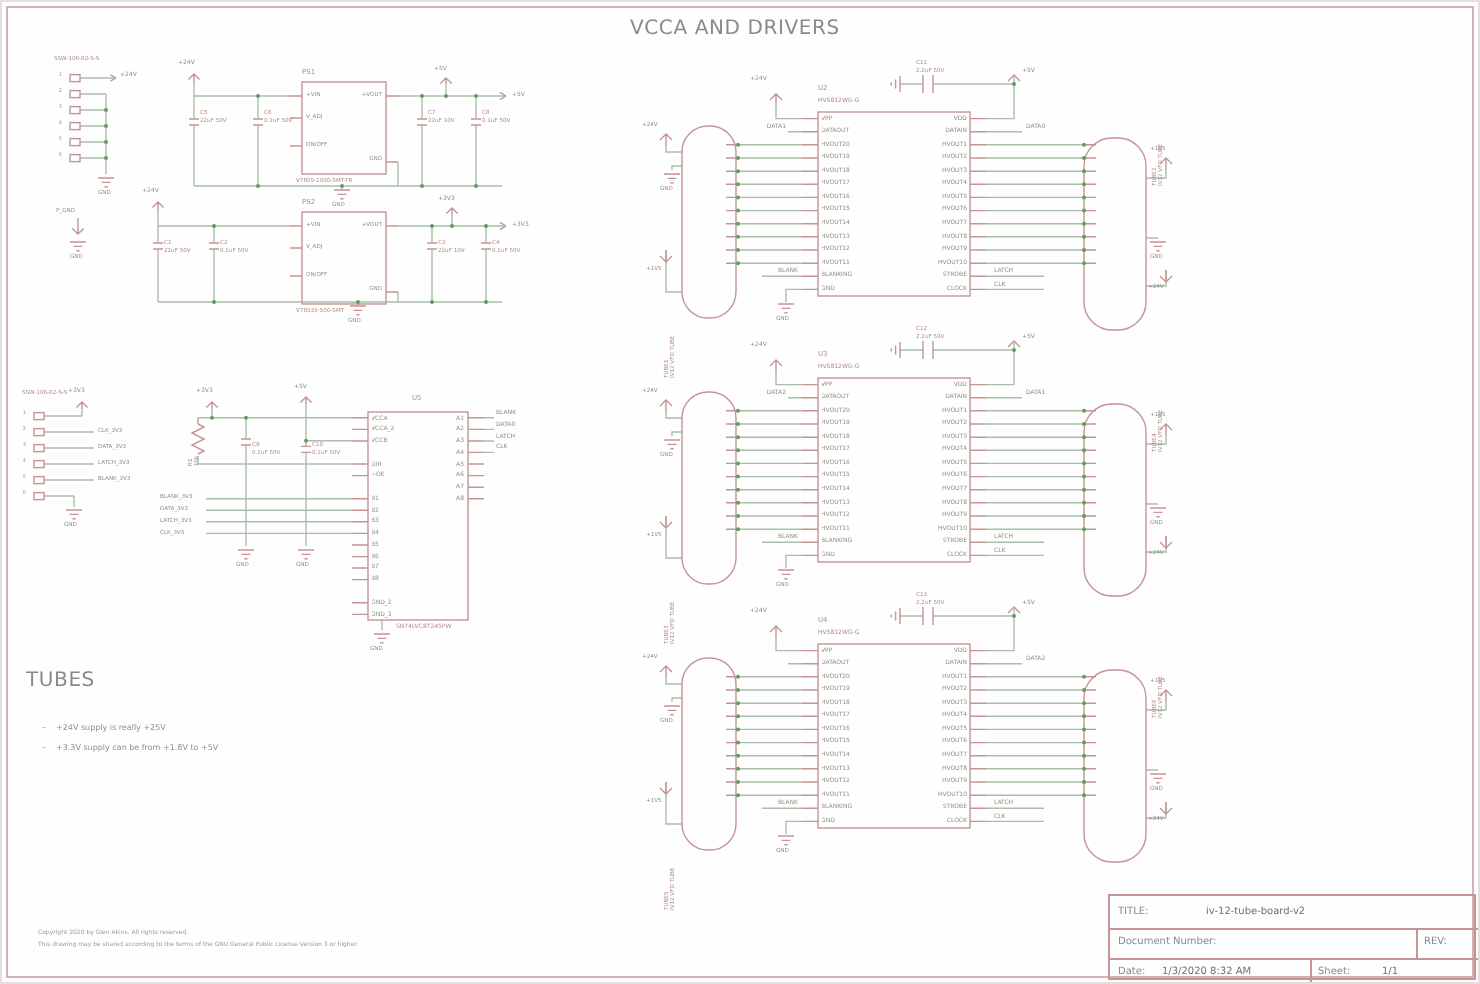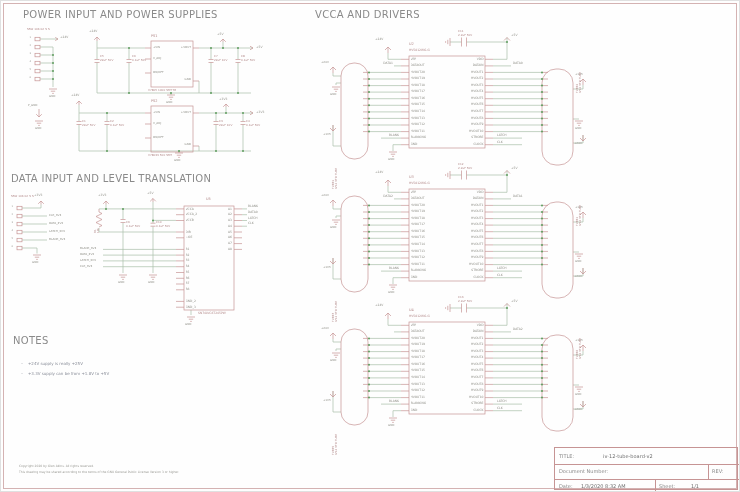--- a/index.html
+++ b/index.html
@@ -29,24 +29,22 @@
   .tb-lab{font-size:5px;color:#8a8a8a;} .tb-val{font-size:5px;color:#6f6f6f;}
   .note-dash{display:inline-block;width:7px;color:#8b8f9a;font-size:4px;}
   .note-txt{font-size:4px;color:#8b8f9a;}
 </style>
 </head>
 <body>
 
 <div id="sheet">
   <div class="frame"></div>
 
-  <div class="a ttl" style="left:22px;top:8px">POWER INPUT AND POWER SUPPLIES</div>
-  <div class="a ttl" style="left:10px;top:172px">DATA INPUT AND LEVEL TRANSLATION</div>
   <div class="a ttl" style="left:314px;top:8px">VCCA AND DRIVERS</div>
-  <div class="a ttl" style="left:12px;top:334px">NOTES</div>
+  <div class="a ttl" style="left:12px;top:334px">TUBES</div>
 
   <svg class="a" style="left:0;top:0" width="740" height="492" viewBox="0 0 740 492">
     <path class="w" d="M39,38 H57 M39,46 H52 M39,54 H52 M39,62 H52 M39,70 H52 M39,78 H52 M52,46 V86
       M96,40 V58 M96,61.5 V92 M96,47 H144 M128,47 V58 M128,61.5 V92
       M96,92 H250 M198,92 V80 M170,92 V94
       M198,47 H252 M210,47 V58 M210,61.5 V92 M237,47 V58 M237,61.5 V92 M222,47 V41
       M78,104 V120 M78,123.5 V150 M78,112 H144 M106,112 V120 M106,123.5 V150
       M78,150 H250 M198,150 V145 M178,150 V152
       M198,112 H252 M215,112 V120 M215,123.5 V150 M242,112 V120 M242,123.5 V150 M225,112 V106
       M21,207 H40 M21,215 H46 M21,223 H46 M21,231 H46 M21,239 H46 M21,247 H36 M40,207 V203.5 M36,247 V252.5

